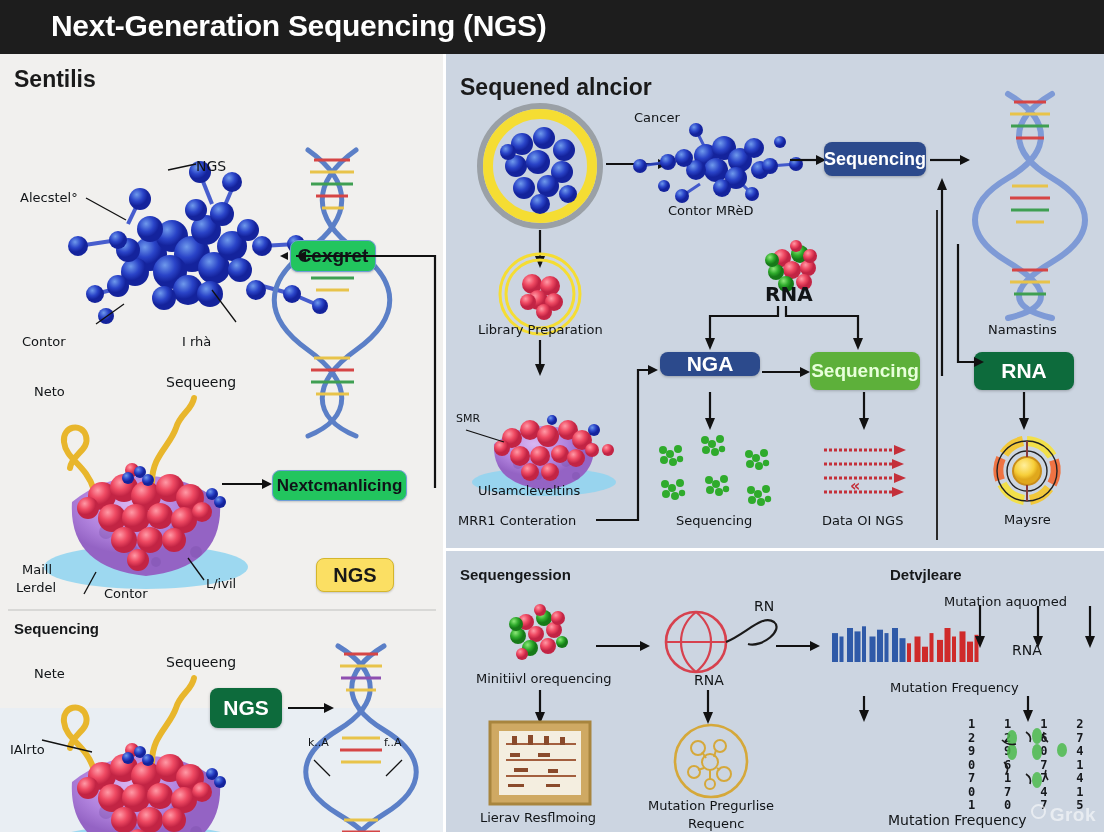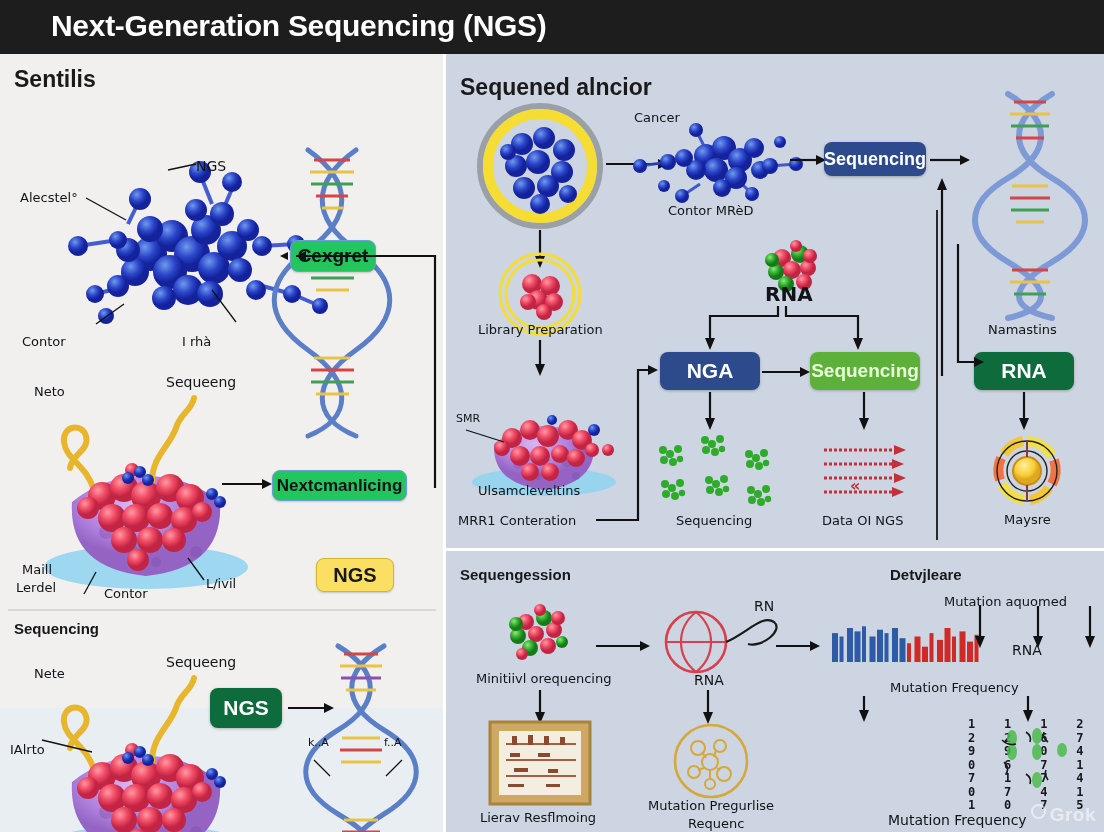--- a/index.html
+++ b/index.html
@@ -548,21 +548,21 @@
 
   <div class="lbl sm" style="left:456px; top:412px;">SMR</div>
   <div class="lbl" style="left:478px; top:483px;">Ulsamcleveltins</div>
   <div class="lbl" style="left:458px; top:513px;">MRR1 Conteration</div>
 
   <svg class="arrow-svg" style="left:596px; top:358px; width:70px; height:172px;">
     <path class="ln" d="M0 162 L42 162 L42 12 L54 12"></path>
     <polygon points="62,12 52,7 52,17" fill="#111"></polygon>
   </svg>
 
-  <div class="badge badge-navy" style="left:660px; top:352px; width:100px; height:38px;">NGA</div>
+  <div class="badge badge-navy" style="left:660px; top:352px; width:100px; height:24px;">NGA</div>
 
   <svg class="arrow-svg" style="left:758px; top:238px; width:66px; height:60px;">
     <g>
       <circle cx="24" cy="20" r="9" fill="url(#redBall)"></circle>
       <circle cx="42" cy="16" r="9" fill="url(#greenBall)"></circle>
       <circle cx="34" cy="32" r="9" fill="url(#redBall)"></circle>
       <circle cx="50" cy="30" r="8" fill="url(#redBall)"></circle>
       <circle cx="18" cy="34" r="8" fill="url(#greenBall)"></circle>
       <circle cx="28" cy="46" r="8" fill="url(#greenBall)"></circle>
       <circle cx="46" cy="44" r="8" fill="url(#redBall)"></circle>

